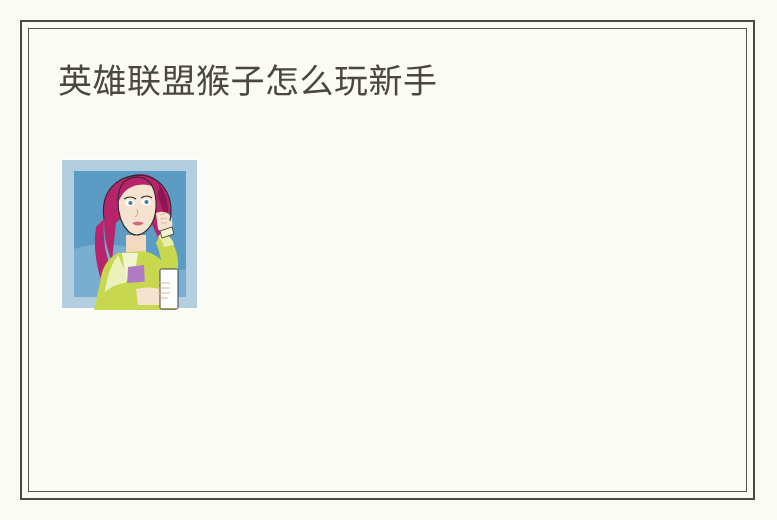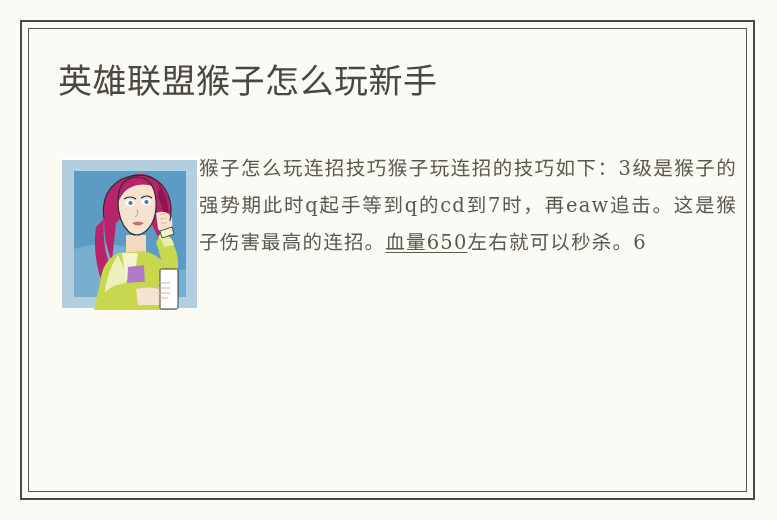--- a/index.html
+++ b/index.html
@@ -162,17 +162,16 @@
 
           <rect x="100" y="112" width="18" height="40" rx="1.5" fill="#fdfdfd" stroke="#2b2b2b" stroke-width="0.9"></rect>
 
           <path d="M98 126 L110 126 M98 131 L110 131 M98 136 L110 136 M98 141 L108 141" stroke="#d8b79a" stroke-width="1.1" fill="none"></path>
 
           <path d="M58 44 Q 58 22 76 20 Q 94 20 96 44 Q 97 64 86 74 Q 76 82 68 74 Q 58 64 58 44 Z" fill="none" stroke="#2b2b2b" stroke-width="1.1"></path>
           <path d="M44 62 Q 40 34 62 22 Q 86 12 102 28 Q 114 42 110 64" fill="none" stroke="#2b2b2b" stroke-width="1.1"></path>
         </svg>
       </div>
 
-      <p class="article-text"><span>猴子怎么玩连招技巧猴子玩连招的技巧如下：3级是猴子的强势期此时q起手等到q的cd到7时，再eaw追击。这是猴子伤害最高的连招。</span><span class="hl">血量650</span><span>左右就可以秒杀。6</span></p>
 
     </div>
   </div>
 </div>
 
 </body></html>

